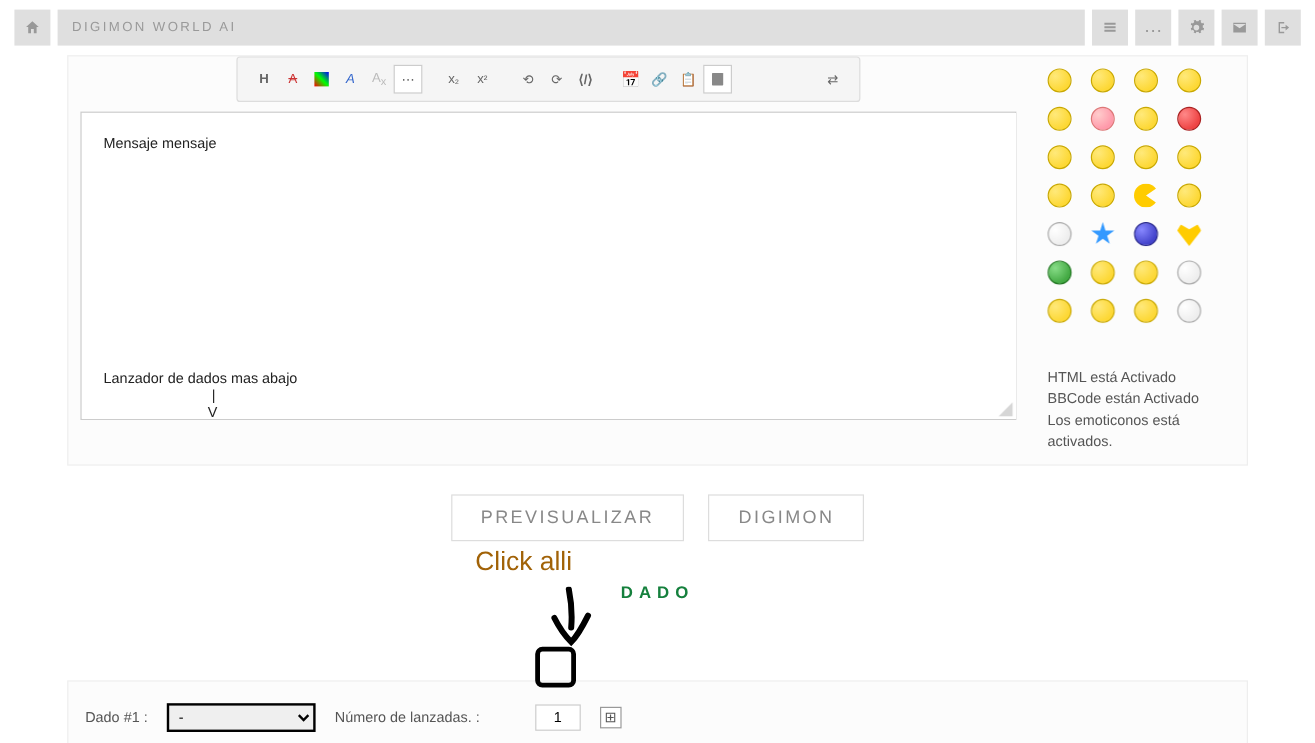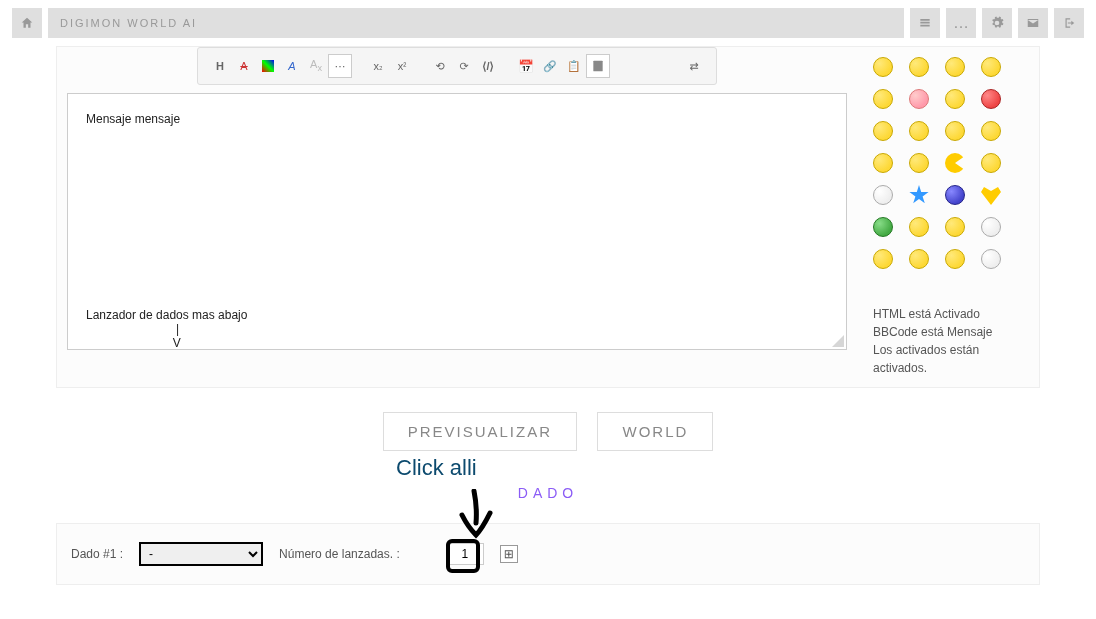--- a/index.html
+++ b/index.html
@@ -36,25 +36,25 @@
 .emoji-face.white { background: radial-gradient(circle at 30% 30%, #fff, #eee 70%); border-color: #aaa; }
 .emoji-heart { background: #fc0; clip-path: polygon(50% 100%, 0 35%, 15% 10%, 50% 30%, 85% 10%, 100% 35%); border: none; }
 .emoji-star { background: #39f; clip-path: polygon(50% 0, 61% 35%, 98% 35%, 68% 57%, 79% 91%, 50% 70%, 21% 91%, 32% 57%, 2% 35%, 39% 35%); border: none; border-radius: 0; }
 .emoji-pac { background: #fc0; clip-path: polygon(50% 50%, 100% 15%, 100% 0, 0 0, 0 100%, 100% 100%, 100% 85%); border-radius: 50%; }
 
 .status-text { font-size: 12px; color: #555; line-height: 1.5; margin-top: 36px; }
 
 .action-row { text-align: center; padding: 24px 0; }
 .action-btn { border: 1px solid #ddd; background: #fff; padding: 10px 24px; font-size: 15px; letter-spacing: 2px; color: #888; cursor: pointer; margin: 0 8px; }
 
-.annotation { position: absolute; font-family: Verdana, sans-serif; font-size: 22px; color: #0c4a6e; pointer-events: none; }
+.annotation { position: absolute; font-family: Verdana, sans-serif; font-size: 22px; color: #a16207; pointer-events: none; }
 .arrow-annot { position: absolute; pointer-events: none; }
 
 .dado-section { margin: 10px 0 20px; position: relative; }
-.dado-heading { text-align: center; font-size: 14px; letter-spacing: 5px; color: #8b5cf6; font-weight: normal; margin-bottom: 22px; }
+.dado-heading { text-align: center; font-size: 14px; letter-spacing: 5px; color: #15803d; font-weight: bold; margin-bottom: 66px; }
 .dado-box { border: 1px solid #eee; background: #fcfcfc; padding: 18px 14px; display: flex; align-items: center; gap: 16px; font-size: 12px; color: #555; }
 .dado-select { border: 2px solid #000; width: 124px; height: 24px; font-size: 12px; padding: 0 4px; }
 .dado-input { width: 38px; height: 22px; border: 1px solid #ccc; text-align: center; font-size: 12px; }
 .dado-plus { width: 18px; height: 18px; border: 1px solid #999; display: inline-flex; align-items: center; justify-content: center; font-size: 12px; cursor: pointer; background: #fff; }
 .highlight-box { position: absolute; border: 4px solid #000; width: 34px; height: 34px; border-radius: 6px; pointer-events: none; }
 </style>
 </head>
 <body>
 
 <div class="topbar">
@@ -198,29 +198,29 @@
         <div class="emoji emoji-face"></div>
         <div class="emoji emoji-face"></div>
         <div class="emoji emoji-face white"></div>
         <div class="emoji emoji-face"></div>
         <div class="emoji emoji-face"></div>
         <div class="emoji emoji-face"></div>
         <div class="emoji emoji-face white"></div>
       </div>
       <div class="status-text">
         <div>HTML está Activado</div>
-        <div>BBCode está Mensaje</div>
-        <div>Los activados están activados.</div>
+        <div>BBCode están Activado</div>
+        <div>Los emoticonos está activados.</div>
       </div>
     </div>
   </div>
 
   <div class="action-row">
     <button class="action-btn">PREVISUALIZAR</button>
-    <button class="action-btn">WORLD</button>
+    <button class="action-btn">DIGIMON</button>
   </div>
 
   <div class="dado-section">
     <div class="annotation" style="left:340px; top:-30px;">Click alli</div>
     <div class="dado-heading">DADO</div>
 
     <svg class="arrow-annot" style="left:398px; top:4px;" width="46" height="54" viewBox="0 0 46 54">
       <path d="M20 2 C22 12 23 22 22 34 M8 26 C12 34 18 42 22 46 C26 42 32 32 36 24" stroke="#000" stroke-width="5" fill="none" stroke-linecap="round"></path>
     </svg>
 

